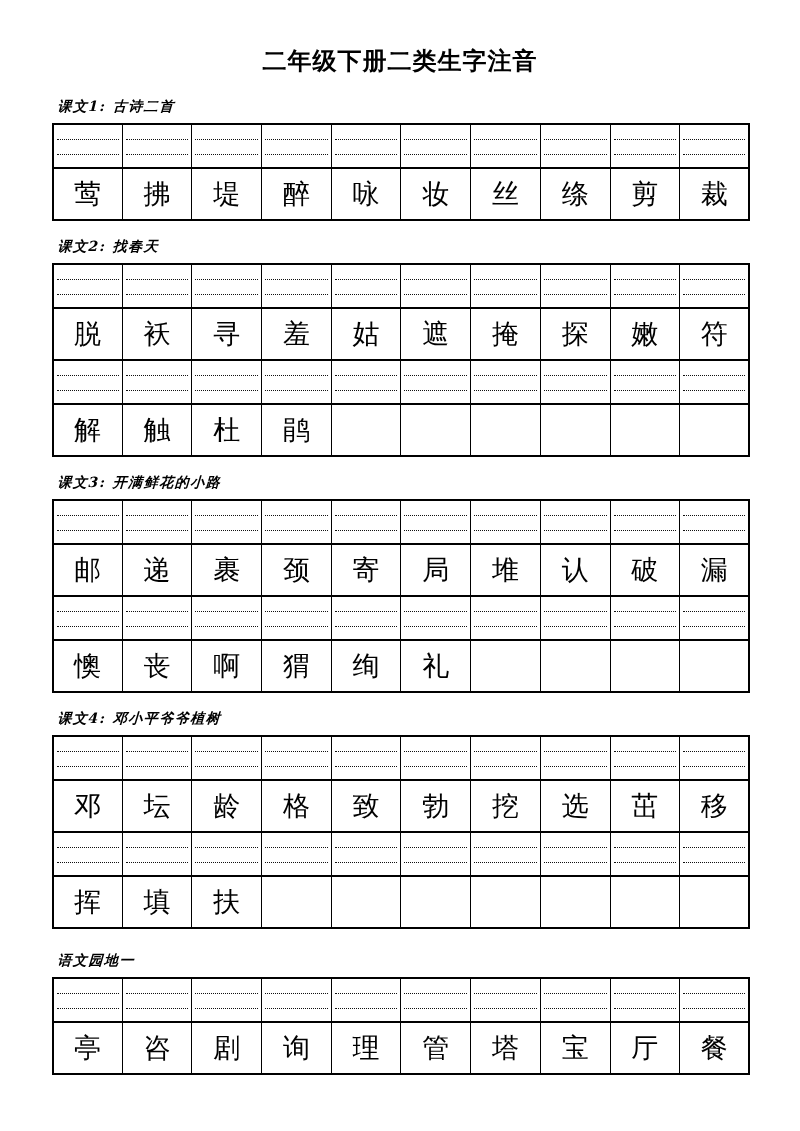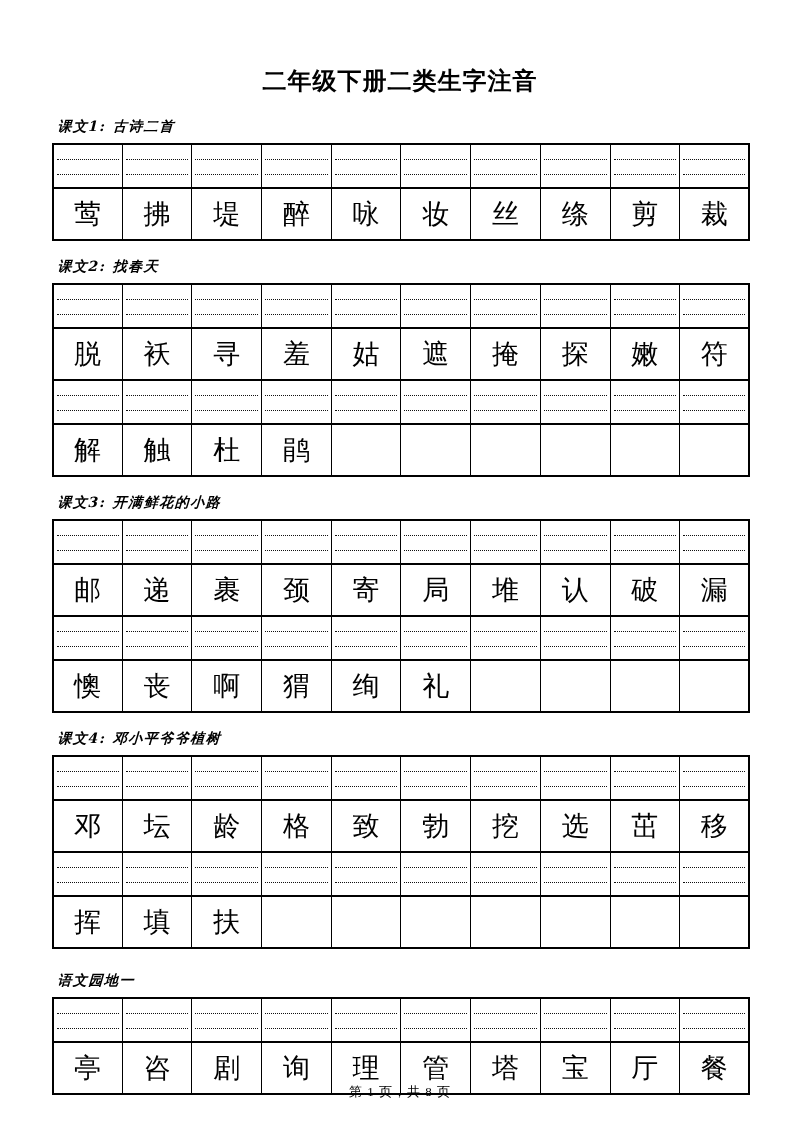--- a/index.html
+++ b/index.html
@@ -23,21 +23,21 @@
   }
 
   
   .doc-title {
     text-align: center;
     font-size: 24px;
     font-weight: bold;
     letter-spacing: 1px;
     color: #000;
     margin: 0;
-    padding-top: 65px;
+    padding-top: 45px;
     font-family: "Liberation Serif", "DejaVu Serif", serif;
   }
 
   
   .content {
     width: 697px;
     margin: 0 auto;
     margin-top: 20px;
     position: relative;
   }
@@ -661,15 +661,14 @@
               <td>塔</td>
               <td>宝</td>
               <td>厅</td>
               <td>餐</td>
             </tr>
           </tbody>
         </table></div>
     </div>
 
 
-  <div class="footer">第 1 页，共 8 页</div>
 
 </div>
 
 </body></html>

